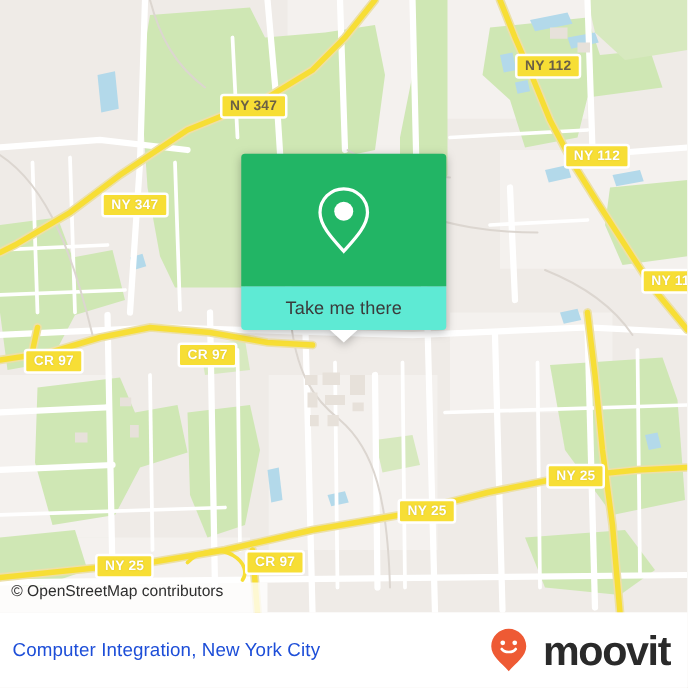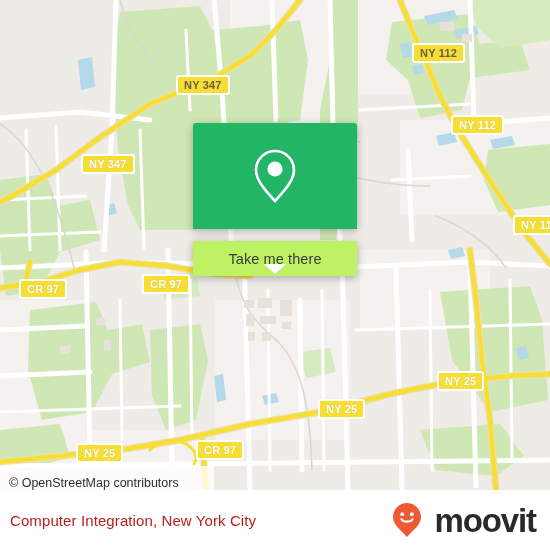--- a/index.html
+++ b/index.html
@@ -74,29 +74,28 @@
     position: relative;
     height: 106px;
     background: #22b565;
     border-radius: 3px 3px 0 0;
     display: flex;
     align-items: center;
     justify-content: center;
   }
   #popup-label {
     height: 35px;
-    background: #bef264;
+    background: #5eead4;
     border-radius: 0 0 3px 3px;
     display: flex;
     align-items: center;
     justify-content: center;
     color: #3b3b3b;
     font-size: 14.5px;
     letter-spacing: 0.1px;
-    margin-top: 12px;
   }
   #popup-tail {
     position: absolute;
     left: 50%;
     top: 141px;
     margin-left: -11px;
     width: 0;
     height: 0;
     border-left: 11px solid transparent;
     border-right: 11px solid transparent;
@@ -105,21 +104,21 @@
 
   
   #attribution {
     position: absolute;
     left: 0;
     top: 466px;
     width: 214px;
     height: 24px;
     background: rgba(255,255,255,0.78);
     display: flex;
-    align-items: flex-end;
+    align-items: flex-start;
     z-index: 30;
   }
   #attribution span {
     padding-left: 9px;
     font-size: 12.5px;
     color: #2e2e2e;
     white-space: nowrap;
   }
 
   
@@ -145,21 +144,21 @@
     width: 550px;
     height: 60px;
     display: flex;
     align-items: center;
     justify-content: space-between;
     padding: 0 14px 0 10px;
     box-sizing: border-box;
   }
   #footer-title {
     font-size: 15px;
-    color: #b91c1c;
+    color: #1d4ed8;
     white-space: nowrap;
     letter-spacing: 0.1px;
   }
   #brand {
     display: flex;
     align-items: center;
     gap: 12px;
   }
   #brand-word {
     font-size: 33px;

